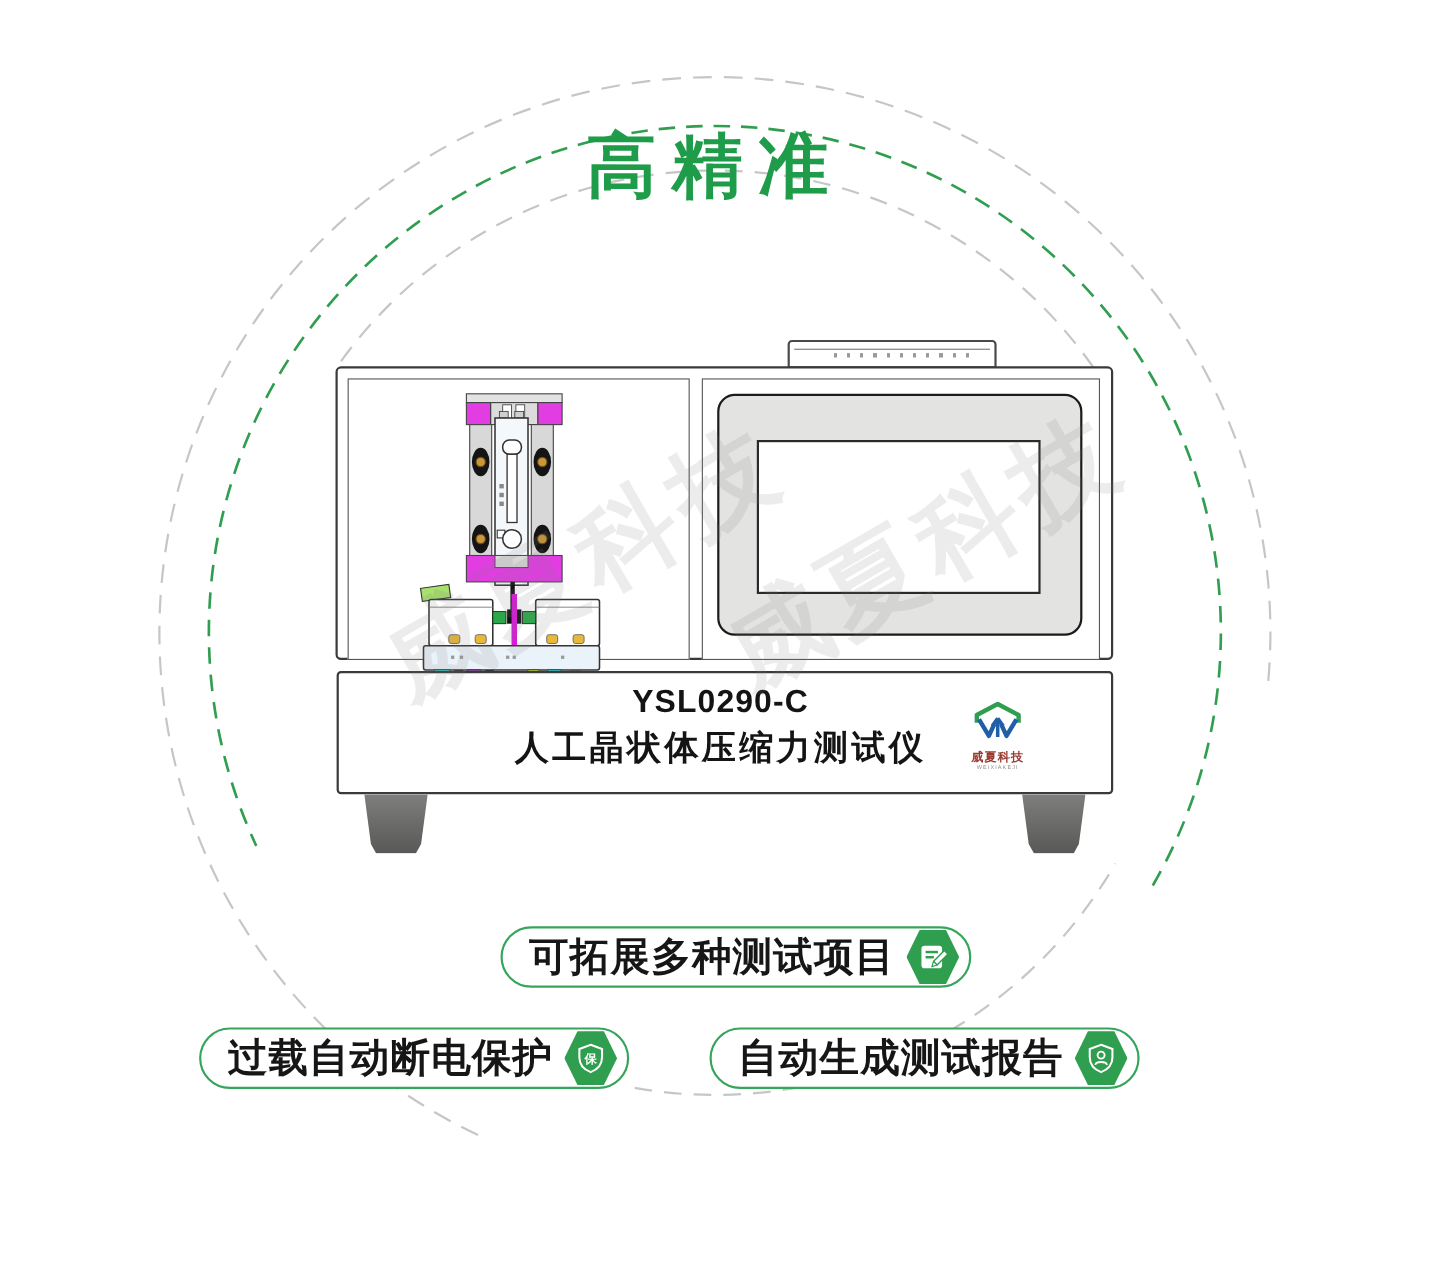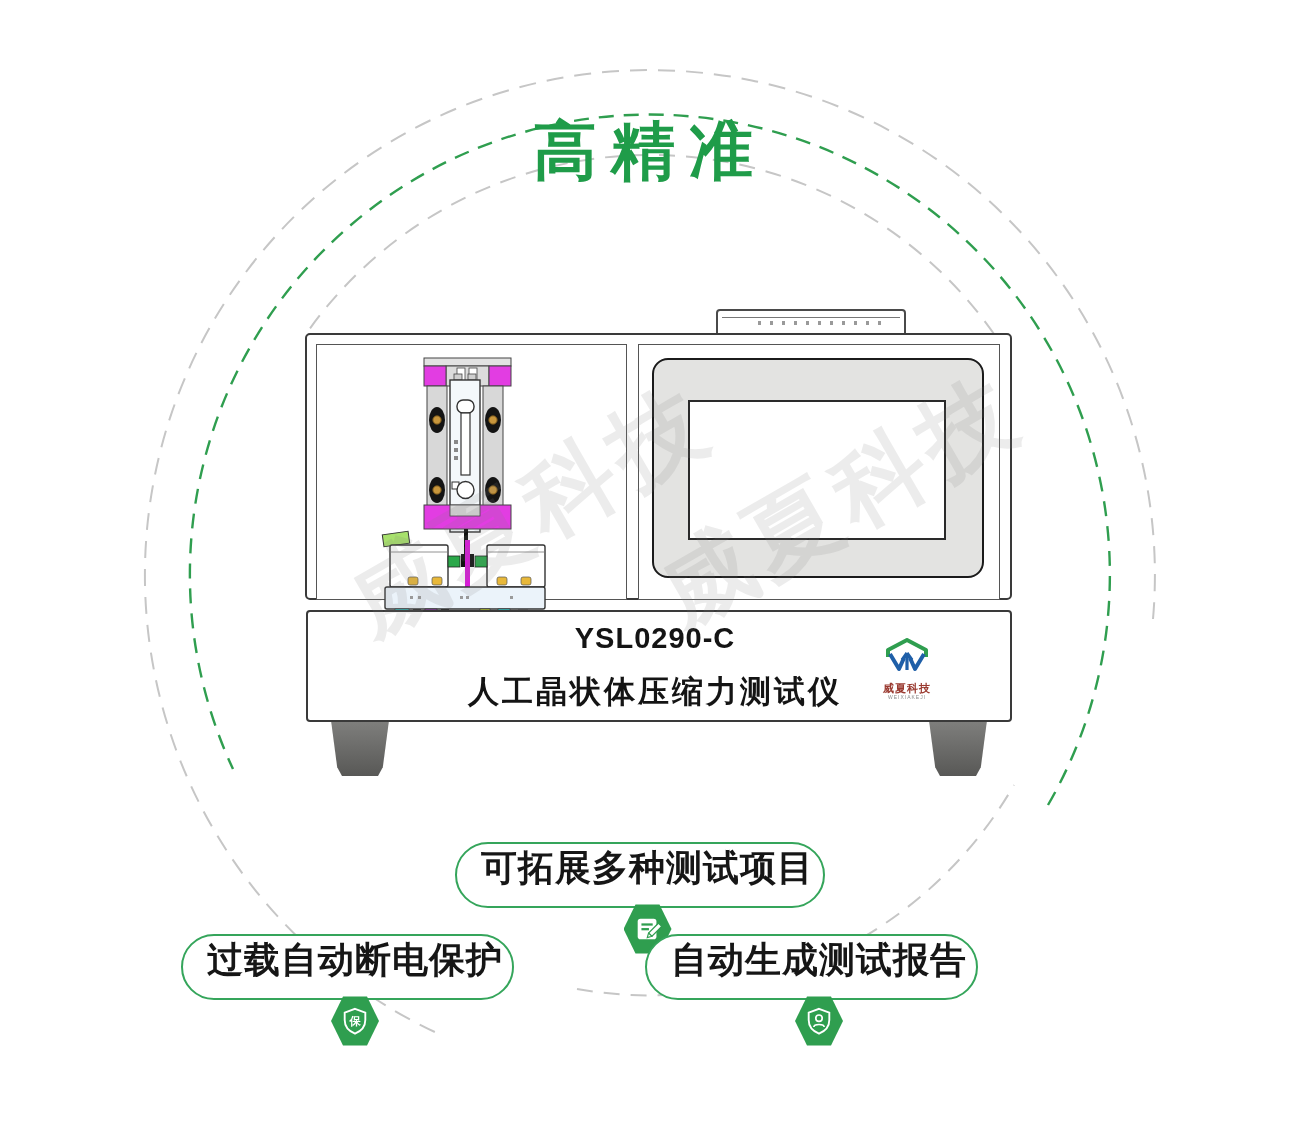--- a/index.html
+++ b/index.html
@@ -22,39 +22,39 @@
   .top-cover-ticks{left:758px;top:321px;width:126px;height:4px;
      background:repeating-linear-gradient(90deg,#9a9a9a 0 3px,transparent 3px 12px);}
   .cab-top{left:305px;top:333px;width:707px;height:267px;background:#fff;border:2px solid #3a3a3a;border-radius:5px;box-sizing:border-box;}
   .chamber{left:316px;top:344px;width:311px;height:256px;background:#fff;border:1.5px solid #555;box-sizing:border-box;}
   .right-inner{left:638px;top:344px;width:362px;height:256px;background:#fff;border:1.5px solid #555;box-sizing:border-box;}
   .bezel{left:652px;top:358px;width:332px;height:220px;background:#e3e3e1;border:2.5px solid #1b1b1b;border-radius:16px;box-sizing:border-box;}
   .screen{left:688px;top:400px;width:258px;height:140px;background:#ffffff;border:2px solid #2a2a2a;box-sizing:border-box;}
   .front-panel{left:306px;top:610px;width:706px;height:112px;background:#fff;border:2px solid #3a3a3a;border-radius:4px;box-sizing:border-box;}
   .panel-text{left:310px;top:622px;width:690px;text-align:center;color:#141414;z-index:4;}
   .panel-model{font-size:29px;font-weight:700;letter-spacing:1px;}
-  .panel-name{font-size:31px;font-weight:700;letter-spacing:3px;margin-top:16px;}
+  .panel-name{font-size:31px;font-weight:700;letter-spacing:3px;margin-top:4px;}
   .foot{width:60px;height:54px;top:722px;background:linear-gradient(#7c7c7a,#59595七);
         background:linear-gradient(#7e7e7c,#585856);
         clip-path:polygon(2% 0,98% 0,88% 84%,80% 100%,20% 100%,12% 84%);}
   .foot.left{left:330px;} .foot.right{left:928px;}
   .fixture-svg{left:380px;top:352px;width:170px;height:266px;}
   
   .logo{left:880px;top:638px;width:54px;height:70px;text-align:center;z-index:5;}
   .logo-brand{font-size:11px;font-weight:700;color:#9a3a30;letter-spacing:1px;line-height:11px;margin-top:1px;}
   .logo-sub{font-size:5px;color:#8a8a8a;letter-spacing:1px;line-height:6px;}
   
   .wm{z-index:4;font-size:92px;font-weight:700;letter-spacing:8px;color:rgba(125,125,125,0.15);
       transform:rotate(-30deg);white-space:nowrap;pointer-events:none;}
   .wm1{left:330px;top:450px;} .wm2{left:640px;top:440px;}
   
   .badge{
-    z-index:6;display:inline-flex;align-items:center;gap:10px;height:66px;
+    z-index:6;display:inline-flex;align-items:center;gap:10px;height:56px;
     background:#fff;border:2.5px solid #35a55b;border-radius:38px;
-    padding:0 9px 0 24px;box-sizing:border-box;flex-direction:column;
+    padding:0 9px 0 24px;box-sizing:border-box;
   }
   .badge-label{font-size:36px;font-weight:700;color:#161616;letter-spacing:1px;white-space:nowrap;}
   .hex{
     width:48px;height:52px;background:#2f9e4f;flex:0 0 auto;
     clip-path:polygon(0% 50%,25% 3%,75% 3%,100% 50%,75% 97%,25% 97%);
     display:flex;align-items:center;justify-content:center;
   }
   .badge1{left:455px;top:842px;}
   .badge2{left:181px;top:934px;}
   .badge3{left:645px;top:934px;}

